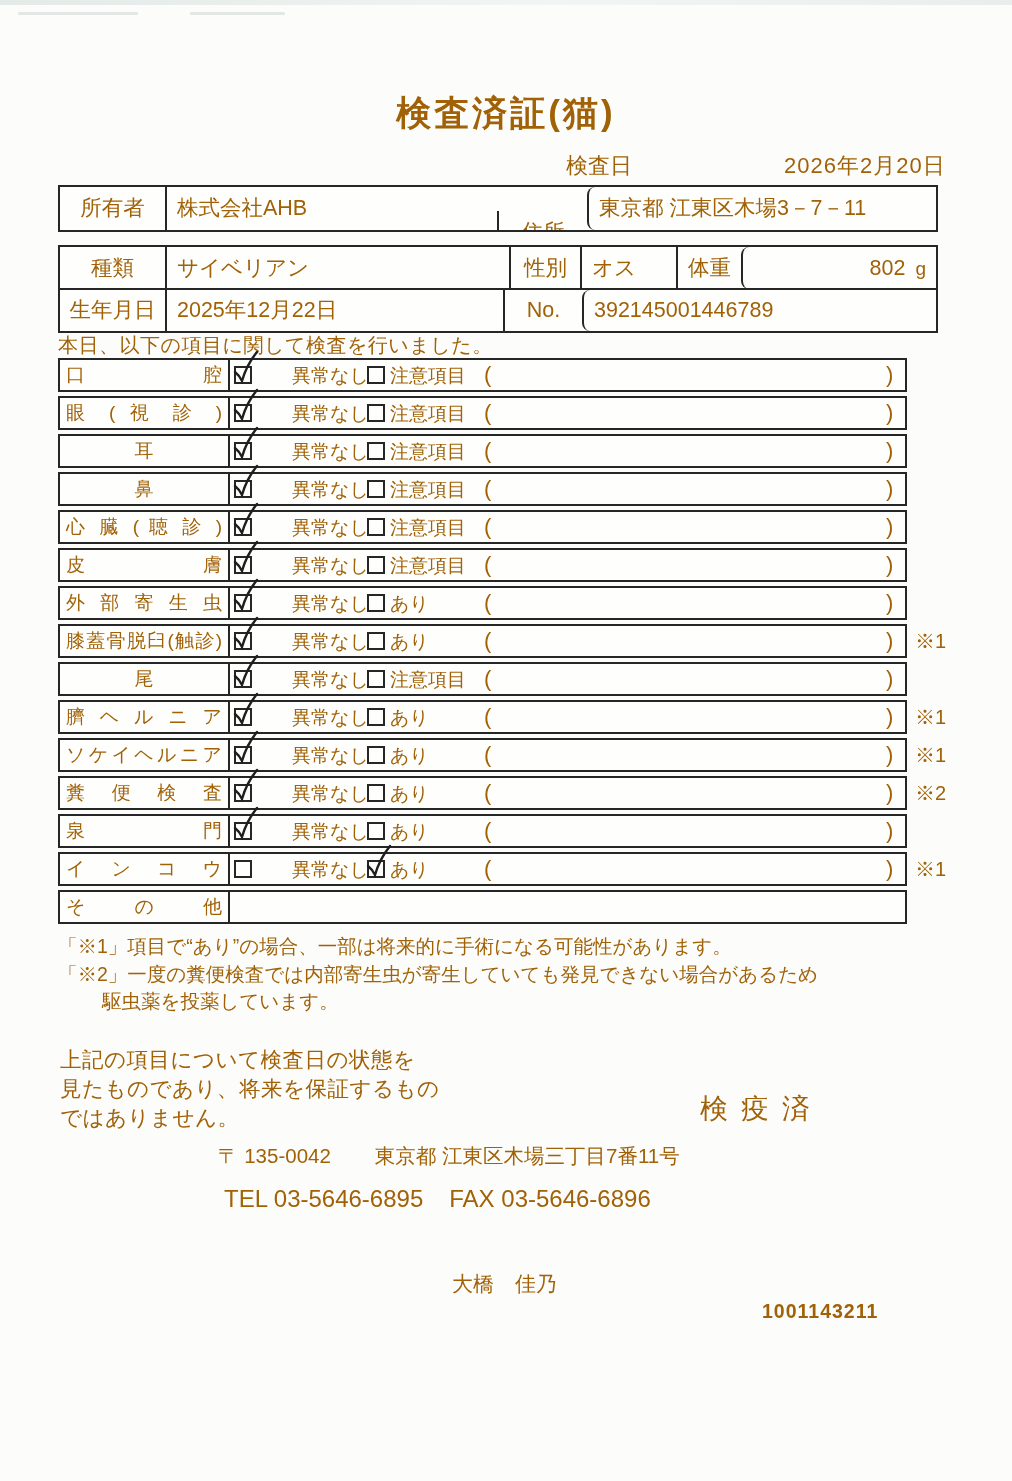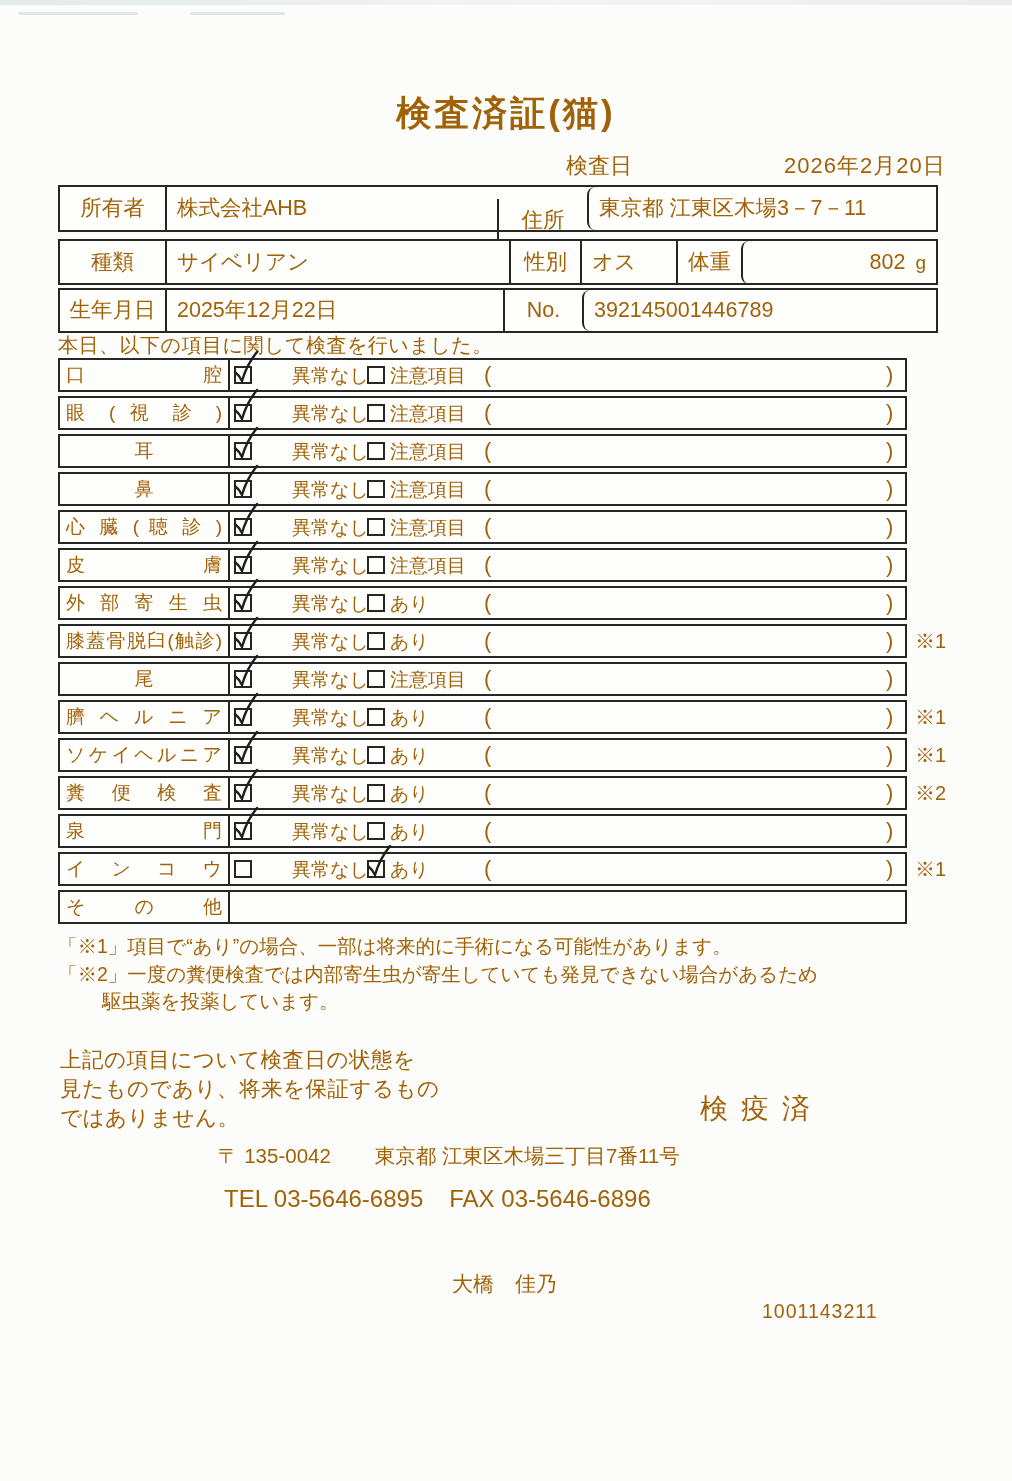--- a/index.html
+++ b/index.html
@@ -14,28 +14,28 @@
     background:linear-gradient(to right,#e3eae8,#f2f5f4 55%,#e9eeec);}
   .scan-streak{position:absolute;height:3px;background:#e2e7e6;border-radius:2px;}
 
   .title{position:absolute; top:90px; left:0; width:100%; text-align:center;
     font-size:35px; font-weight:600; letter-spacing:3px;}
 
   .insp-label{position:absolute; top:151px; left:566px; font-size:22px;}
   .insp-value{position:absolute; top:151px; left:784px; font-size:22px; letter-spacing:1px;}
 
   .tbl{position:absolute; left:58px; width:880px; display:flex;
-    border:2px solid #262626; box-sizing:border-box; background:#fefefd;align-items:center;}
+    border:2px solid #262626; box-sizing:border-box; background:#fefefd;}
   .tbl .cell{box-sizing:border-box; border-left:2px solid #262626;
     font-size:21.5px; white-space:nowrap; overflow:hidden;}
   .tbl .cell:first-child{border-left:none;}
   .cell.lab{text-align:center; padding:0;}
   .cell.val{padding:0 10px;}
   .t1{top:185px; height:47px;} .t1 .cell{line-height:43px;}
-  .t2a{top:239px; height:46px;} .t2a .cell{line-height:42px;}
+  .t2a{top:245px; height:46px;} .t2a .cell{line-height:42px;}
   .t2b{top:288px; height:45px;} .t2b .cell{line-height:41px;}
   .w-105{width:105px;} .w-332{width:332px;} .w-90{width:90px;margin-top:24px;}
   .w-344{width:344px;} .w-71{width:71px;} .w-96{width:96px;} .w-65{width:65px;}
   .w-338{width:338px;} .w-79{width:79px;} .flex1{flex:1;border-radius:8px;}
   .weight-val{text-align:right; padding-right:22px;}
   .weight-val .unit{font-size:19px; margin-left:10px;}
   .no-lab{font-size:20px;}
 
   .intro{position:absolute; top:332px; left:58px; font-size:20px; letter-spacing:0.5px;}
 
@@ -63,21 +63,21 @@
 
   .disclaimer{position:absolute; top:1046px; left:60px; font-size:21.5px; line-height:29px; letter-spacing:0.5px;}
   .stamp{position:absolute; top:1090px; left:700px; font-size:28px; letter-spacing:13px; font-weight:500; white-space:nowrap;}
 
   .addr-line{position:absolute; top:1142px; left:218px; font-size:20.5px; white-space:nowrap;}
   .addr-line .gap{display:inline-block; width:44px;}
   .tel-line{position:absolute; top:1185px; left:224px; font-size:24px; white-space:nowrap;}
   .tel-line .gap{display:inline-block; width:26px;}
   .clinic{position:absolute; top:1236px; left:322px; font-size:25px; letter-spacing:1px;}
   .vet{position:absolute; top:1270px; left:452px; font-size:21px;}
-  .serial{position:absolute; top:1300px; left:762px; font-size:19.5px; letter-spacing:1px;}
+  .serial{position:absolute; top:1300px; left:762px; font-size:19.5px; letter-spacing:1px;font-weight:bold;}
 </style>
 </head>
 <body>
 
 <div class="page">
   <div class="scan-edge"></div>
   <div class="scan-streak" style="top:12px;left:18px;width:120px;"></div>
   <div class="scan-streak" style="top:12px;left:190px;width:95px;"></div>
 
   <div class="title">検査済証(猫)</div>

